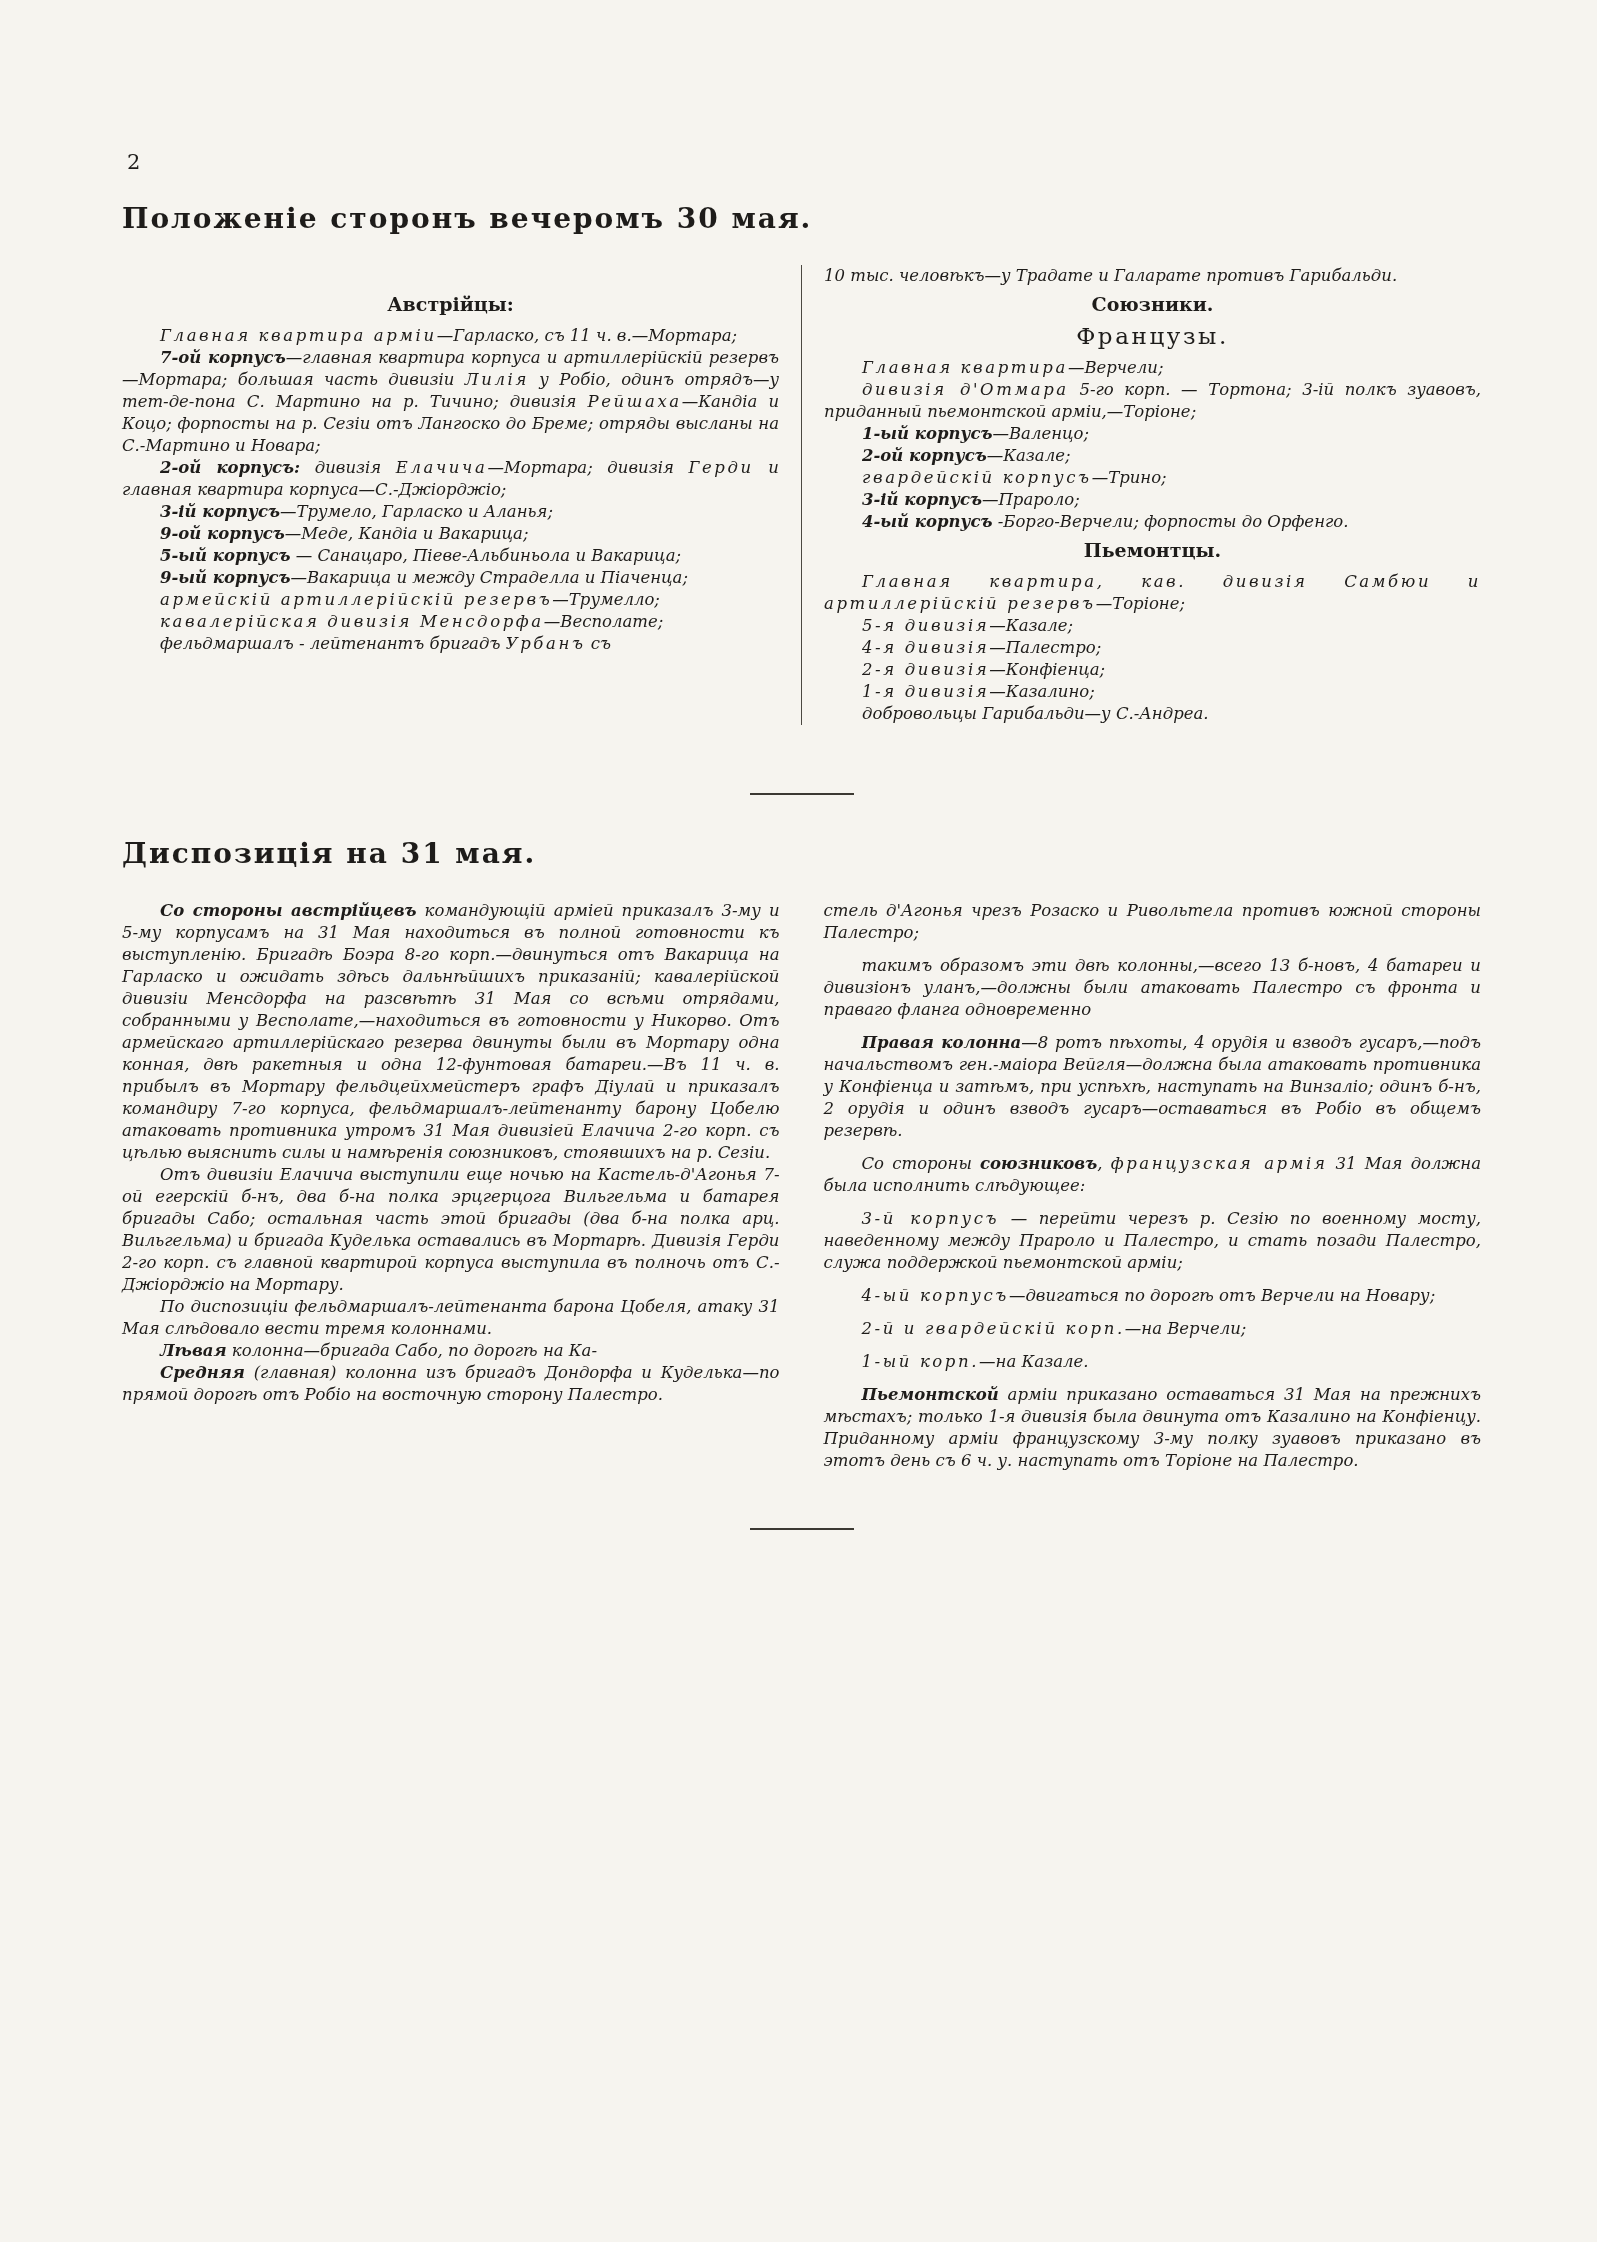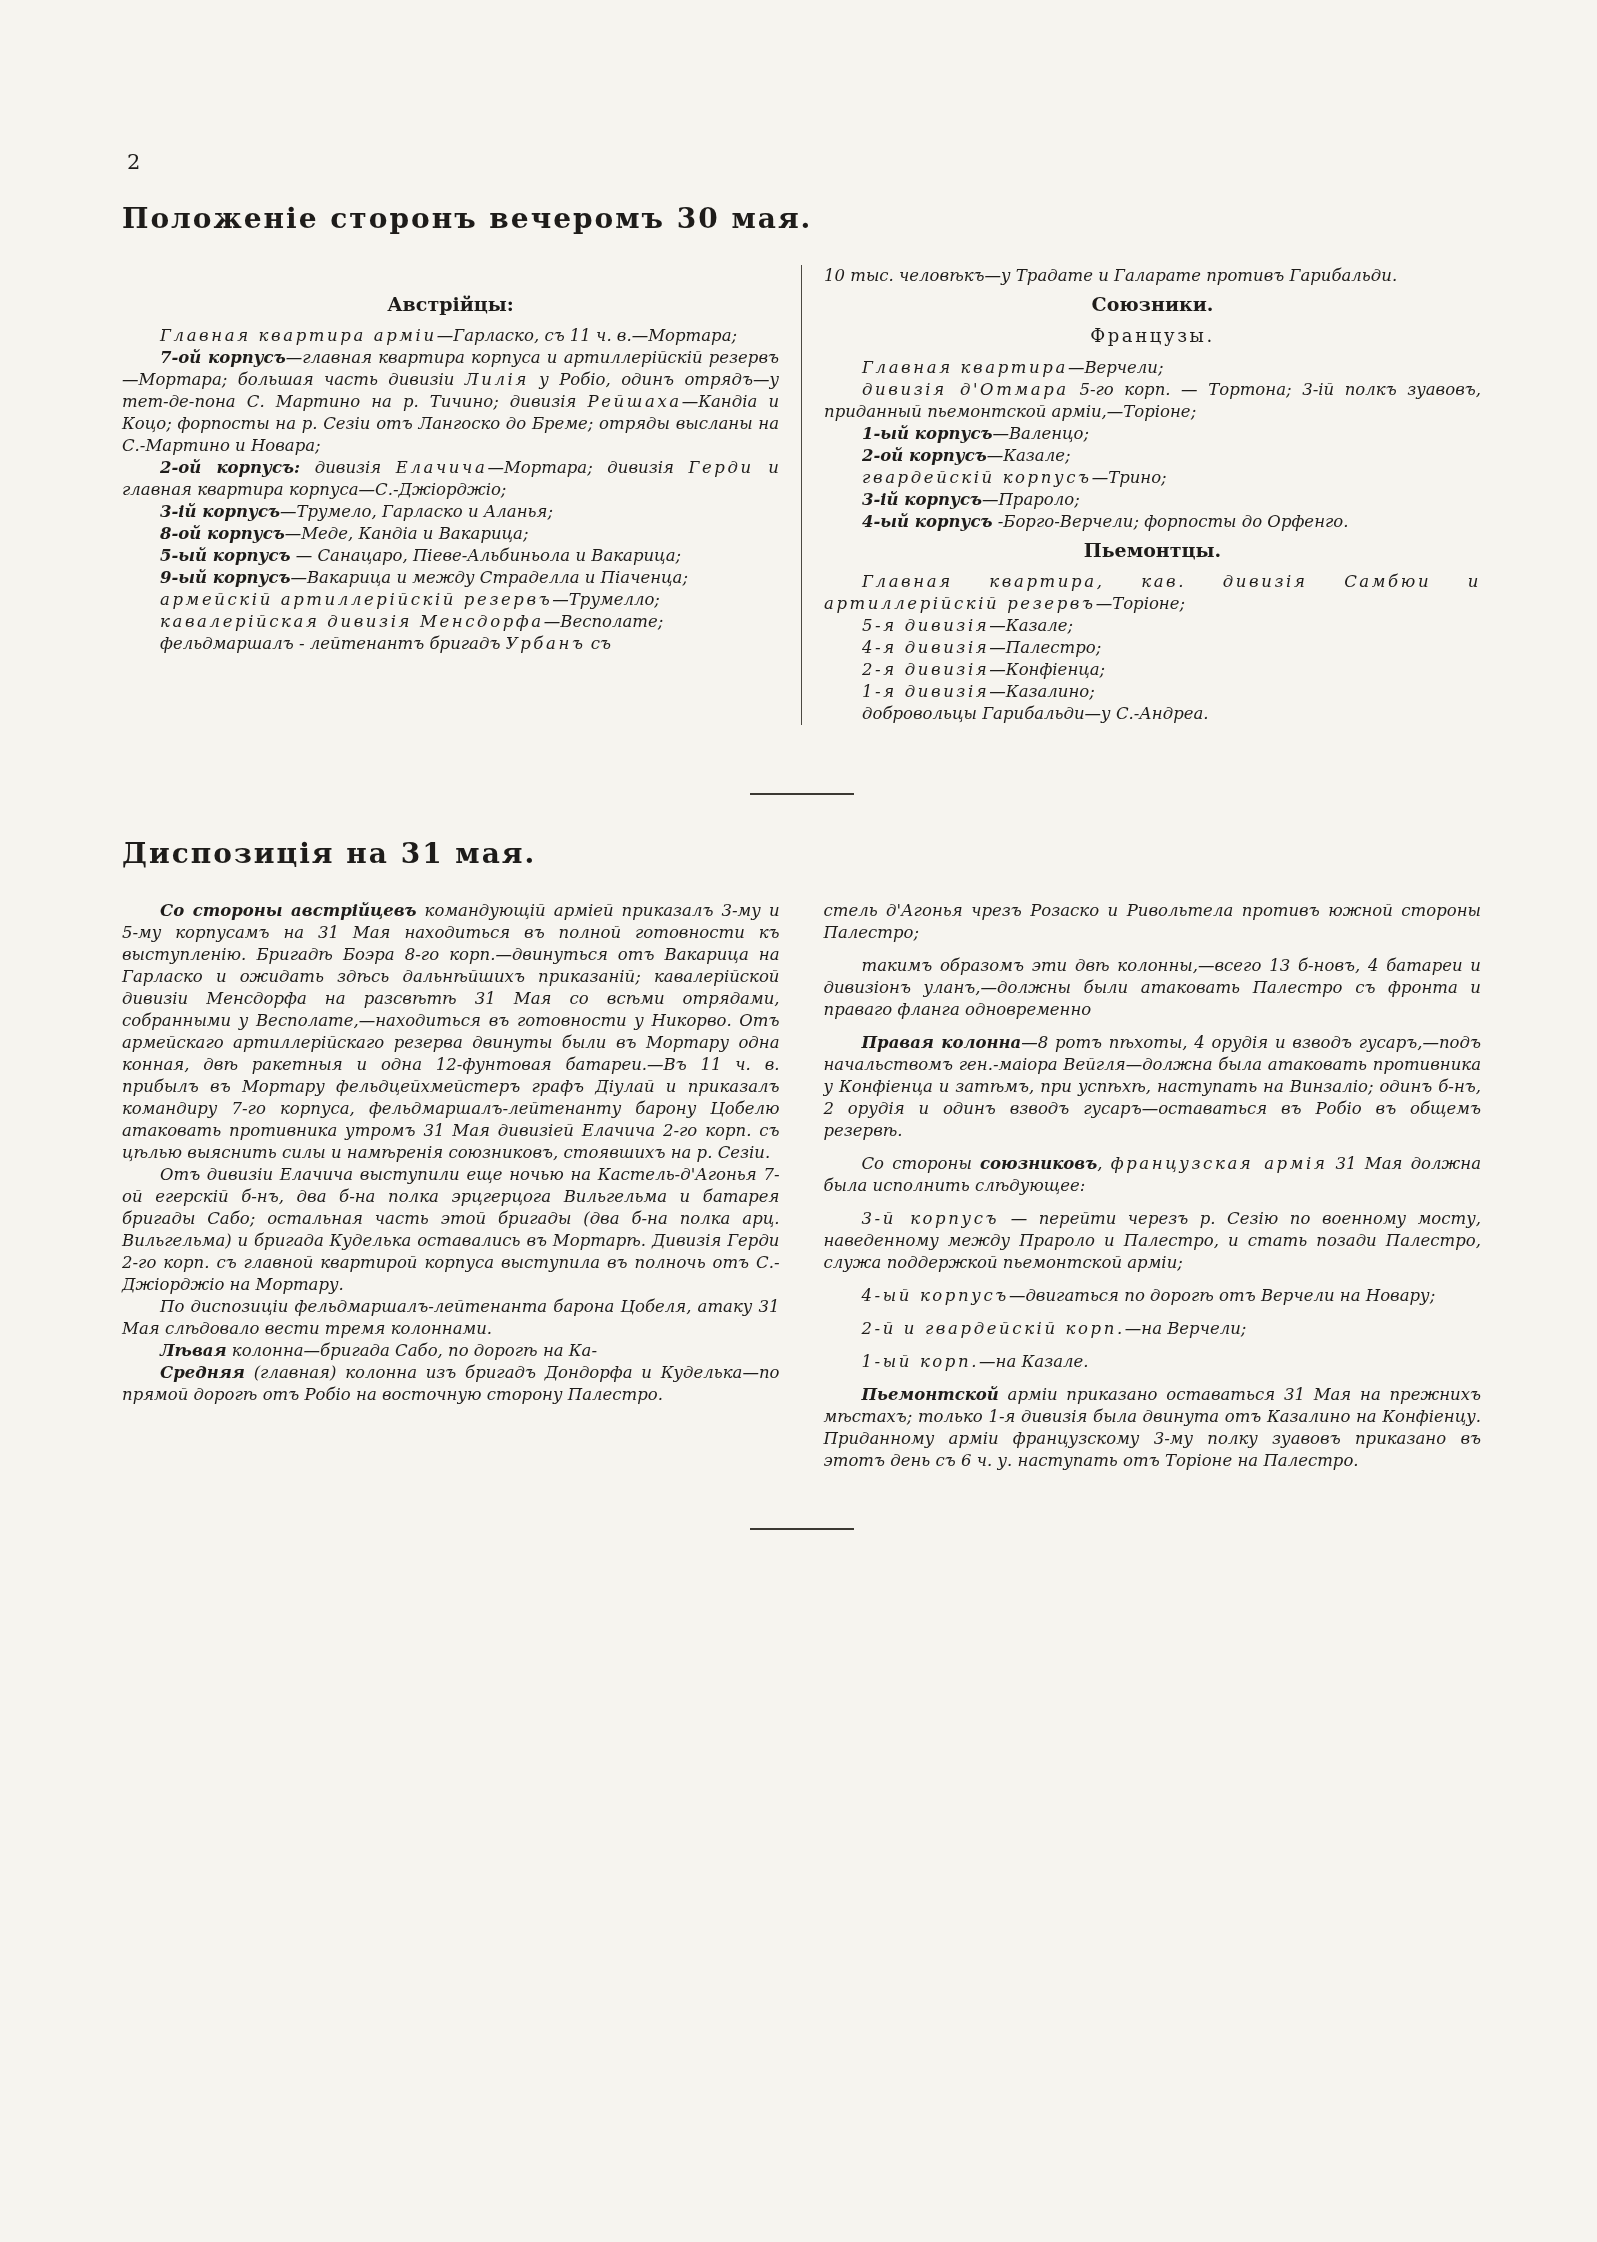--- a/index.html
+++ b/index.html
@@ -52,21 +52,21 @@
   .para.gap { margin-top: 11px; }
   .col-heading {
     text-align: center;
     font-size: 19px;
     font-weight: bold;
     margin: 6px 0 10px 0;
   }
   .col.left .col-heading:first-child { margin-top: 28px; }
   .col-subheading {
     text-align: center;
-    font-size: 18px;
+    font-size: 23px;
     font-weight: normal;
     letter-spacing: 5px;
     margin: 8px 0 10px 0;
   }
   .run-n  { }
   .run-b  { font-weight: bold; }
   .run-sp { letter-spacing: 2.6px; }
   .rule {
     width: 104px;
     height: 2px;
@@ -84,21 +84,21 @@
 
   <h1 class="main-title">Положеніе сторонъ вечеромъ 30 мая.</h1>
 
   <div class="cols">
     <div class="col left">
         <h3 class="col-heading"><span class="run-b">Австрійцы:</span></h3>
         <p class="para"><span class="run-sp">Главная квартира арміи</span><span class="run-n">—Гарласко, съ 11 ч. в.—Мортара;</span></p>
         <p class="para"><span class="run-b">7-ой корпусъ</span><span class="run-n">—главная квартира корпуса и артиллерійскій резервъ—Мортара; большая часть дивизіи </span><span class="run-sp">Лилія</span><span class="run-n"> у Робіо, одинъ отрядъ—у тет-де-пона С. Мартино на р. Тичино; дивизія </span><span class="run-sp">Рейшаха</span><span class="run-n">—Кандіа и Коцо; форпосты на р. Сезіи отъ Лангоско до Бреме; отряды высланы на С.-Мартино и Новара;</span></p>
         <p class="para"><span class="run-b">2-ой корпусъ:</span><span class="run-n"> дивизія </span><span class="run-sp">Елачича</span><span class="run-n">—Мортара; дивизія </span><span class="run-sp">Герди</span><span class="run-n"> и главная квартира корпуса—С.-Джіорджіо;</span></p>
         <p class="para"><span class="run-b">3-ій корпусъ</span><span class="run-n">—Трумело, Гарласко и Аланья;</span></p>
-        <p class="para"><span class="run-b">8-ой корпусъ</span><span class="run-n">—Меде, Кандіа и Вакарица;</span></p>
+        <p class="para"><span class="run-b">9-ой корпусъ</span><span class="run-n">—Меде, Кандіа и Вакарица;</span></p>
         <p class="para"><span class="run-b">5-ый корпусъ</span><span class="run-n"> — Санацаро, Піеве-Альбиньола и Вакарица;</span></p>
         <p class="para"><span class="run-b">9-ый корпусъ</span><span class="run-n">—Вакарица и между Страделла и Піаченца;</span></p>
         <p class="para"><span class="run-sp">армейскій артиллерійскій резервъ</span><span class="run-n">—Трумелло;</span></p>
         <p class="para"><span class="run-sp">кавалерійская дивизія Менсдорфа</span><span class="run-n">—Весполате;</span></p>
         <p class="para"><span class="run-n">фельдмаршалъ - лейтенантъ бригадъ </span><span class="run-sp">Урбанъ</span><span class="run-n"> съ</span></p>
       </div>
     <div class="vdivider"></div>
     <div class="col right">
         <p class="para no-indent"><span class="run-n">10 тыс. человѣкъ—у Традате и Галарате противъ Гарибальди.</span></p>
         <h3 class="col-heading"><span class="run-b">Союзники.</span></h3>

